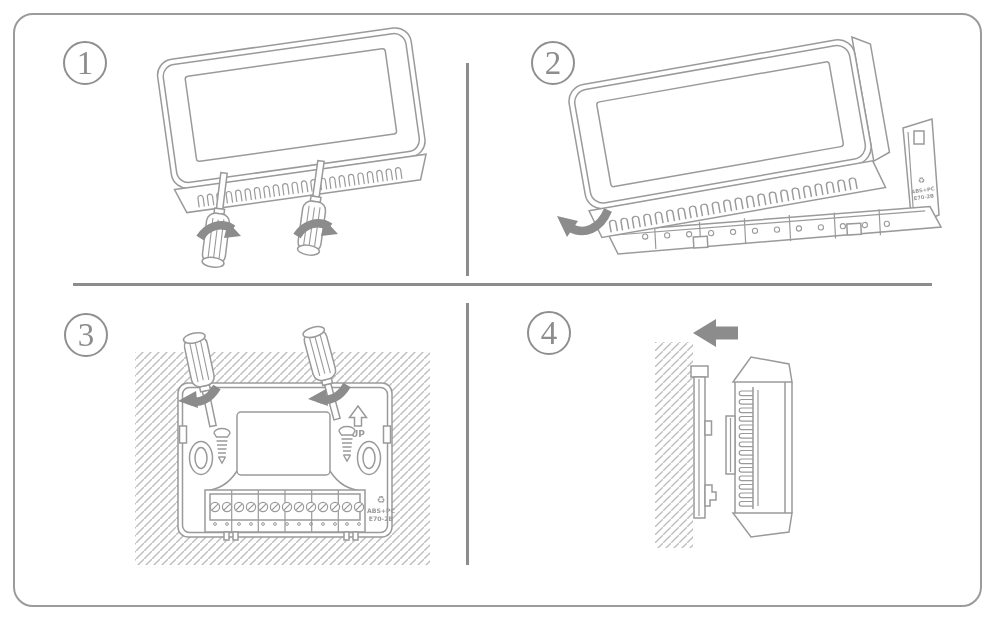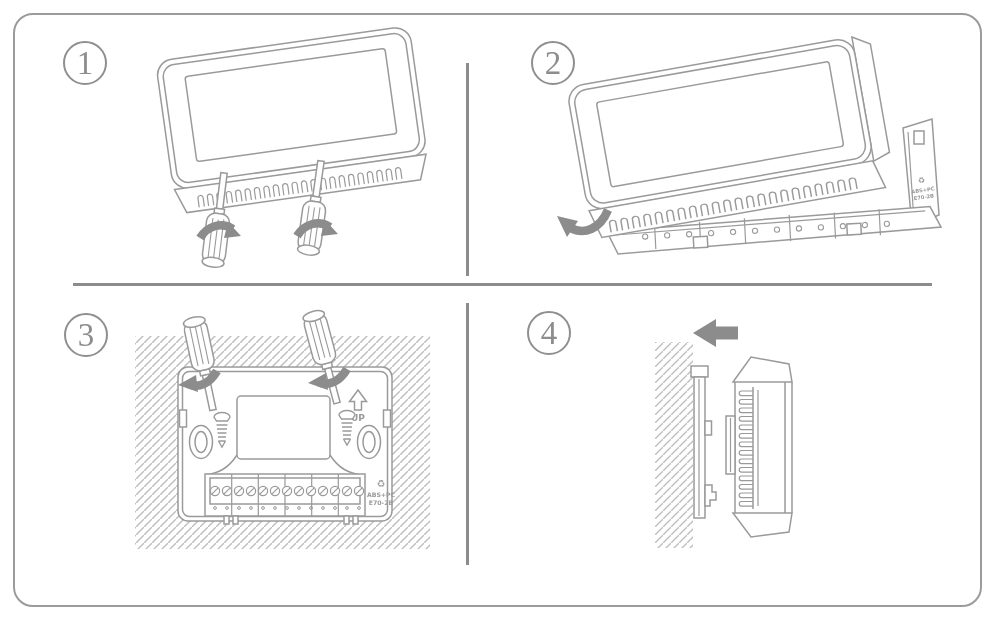--- a/index.html
+++ b/index.html
@@ -14,21 +14,21 @@
   .badge{position:absolute;width:44px;height:44px;box-sizing:border-box;border:2.5px solid #8f8f8f;
          border-radius:50%;color:#8d8d8d;font-family:"Liberation Serif",serif;font-size:33px;
          line-height:1;display:flex;align-items:center;justify-content:center;}
   #badge1{left:63px;top:41px;}
   #badge2{left:531px;top:41px;}
   #badge3{left:64px;top:313px;}
   #badge4{left:527px;top:311px;}
   .panel{position:absolute;}
   #panel1{left:40px;top:25px;width:420px;height:255px;}
   #panel2{left:495px;top:25px;width:470px;height:255px;}
-  #panel3{left:40px;top:279px;width:420px;height:280px;}
+  #panel3{left:40px;top:295px;width:420px;height:280px;}
   #panel4{left:495px;top:295px;width:470px;height:280px;}
   .panel svg{width:100%;height:100%;display:block;}
   .ln{stroke:#9a9a9a;stroke-width:1.5;fill:#fff;}
   .lnn{stroke:#9a9a9a;stroke-width:1.5;fill:none;}
   .thin{stroke:#9a9a9a;stroke-width:1.2;fill:none;}
   .sld{fill:#8c8c8c;stroke:none;}
   .arc{stroke:#8c8c8c;stroke-width:8.5;fill:none;stroke-linecap:butt;}
   text.lbl{fill:#9a9a9a;font-family:"DejaVu Sans",sans-serif;font-weight:bold;}
 </style>
 </head>

